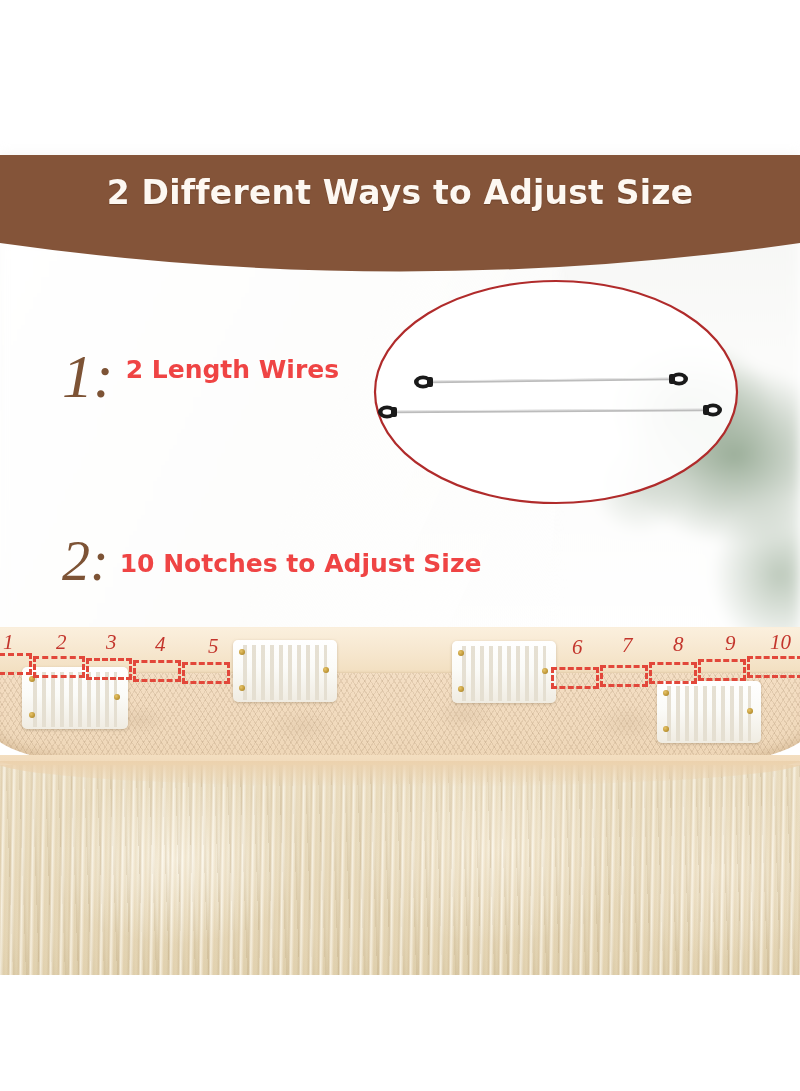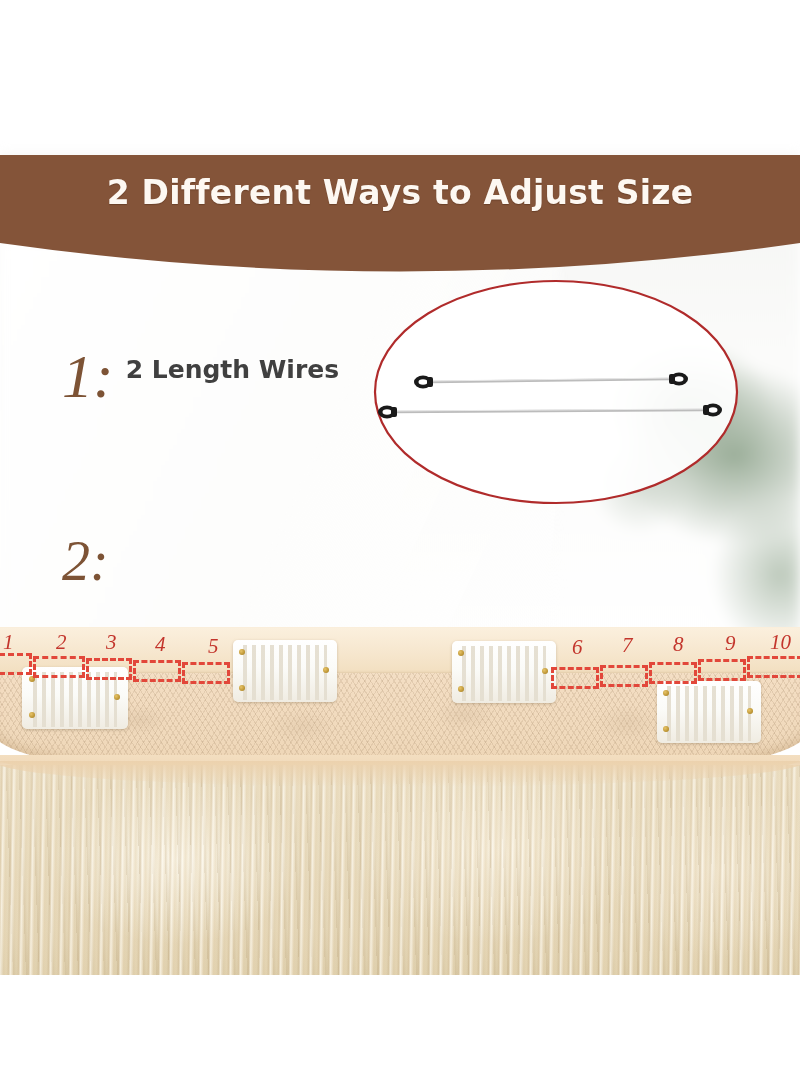--- a/index.html
+++ b/index.html
@@ -68,21 +68,21 @@
     align-items: flex-start;
   }
   .step-num {
     font-family: "Liberation Serif", serif;
     font-style: italic;
     font-weight: normal;
     color: #7d5335;
     line-height: 0.92;
   }
   .step-text {
-    color: #404040;
+    color: #ef4444;
     font-family: "DejaVu Sans", sans-serif;
     font-weight: bold;
     line-height: 1.12;
   }
 
   #step-1 { left: 62px; top: 348px; }
   #step-1 .step-num { font-size: 62px; margin-right: 12px; }
   #step-1 .step-text { font-size: 25px; padding-top: 8px; }
 
   #step-2 { left: 62px; top: 536px; }
@@ -231,20 +231,21 @@
 
   <div class="step" id="step-1">
     <div class="step-num">1:</div>
     <div class="step-text">
       <div>2 Length Wires</div>
     </div>
   </div>
 
   <div class="step" id="step-2">
     <div class="step-num">2:</div>
+    <div class="step-text">10 Notches to Adjust Size</div>
   </div>
 
   <div class="callout">
     <svg width="366" height="226" viewBox="0 0 366 226" xmlns="http://www.w3.org/2000/svg">
       <ellipse cx="183" cy="113" rx="181" ry="111" fill="#ffffff" fill-opacity="0.92" stroke="#b02b2b" stroke-width="2.2"></ellipse>
 
       <g>
         <line x1="58" y1="103" x2="298" y2="100" stroke="#bcbcbc" stroke-width="2.6"></line>
         <line x1="58" y1="102" x2="298" y2="99" stroke="#e8e8e8" stroke-width="1"></line>
         <g fill="#1a1a1a">

